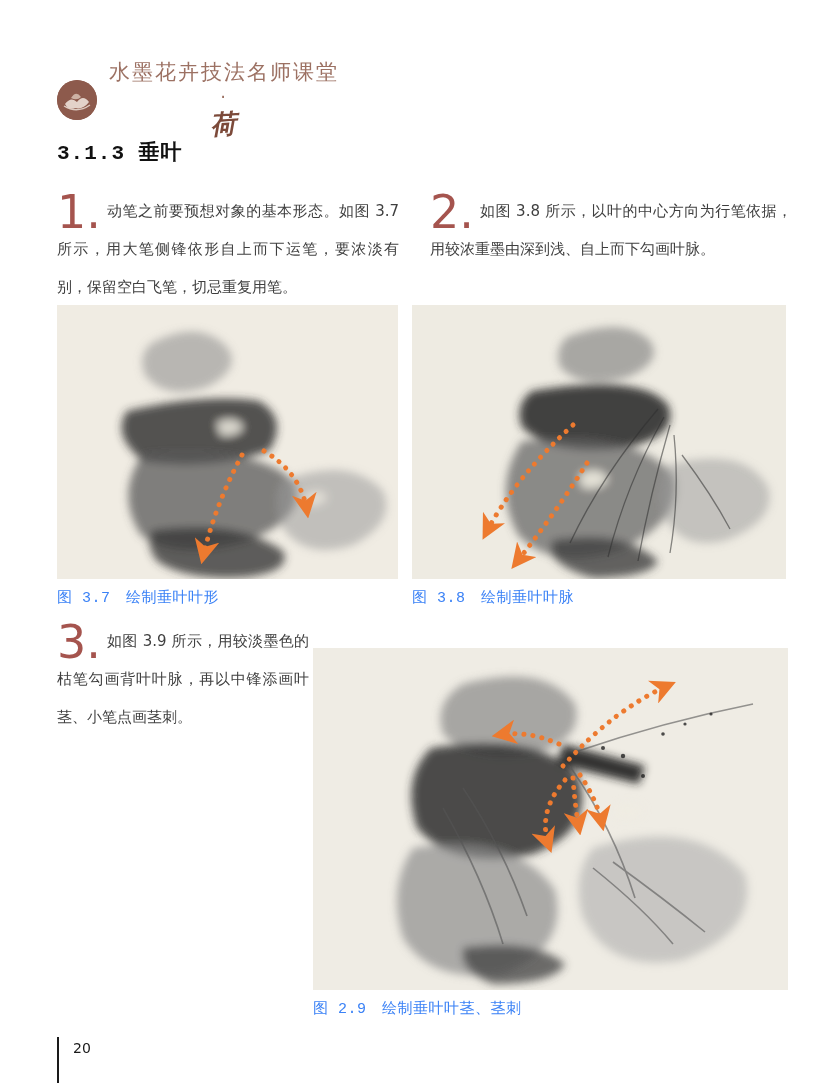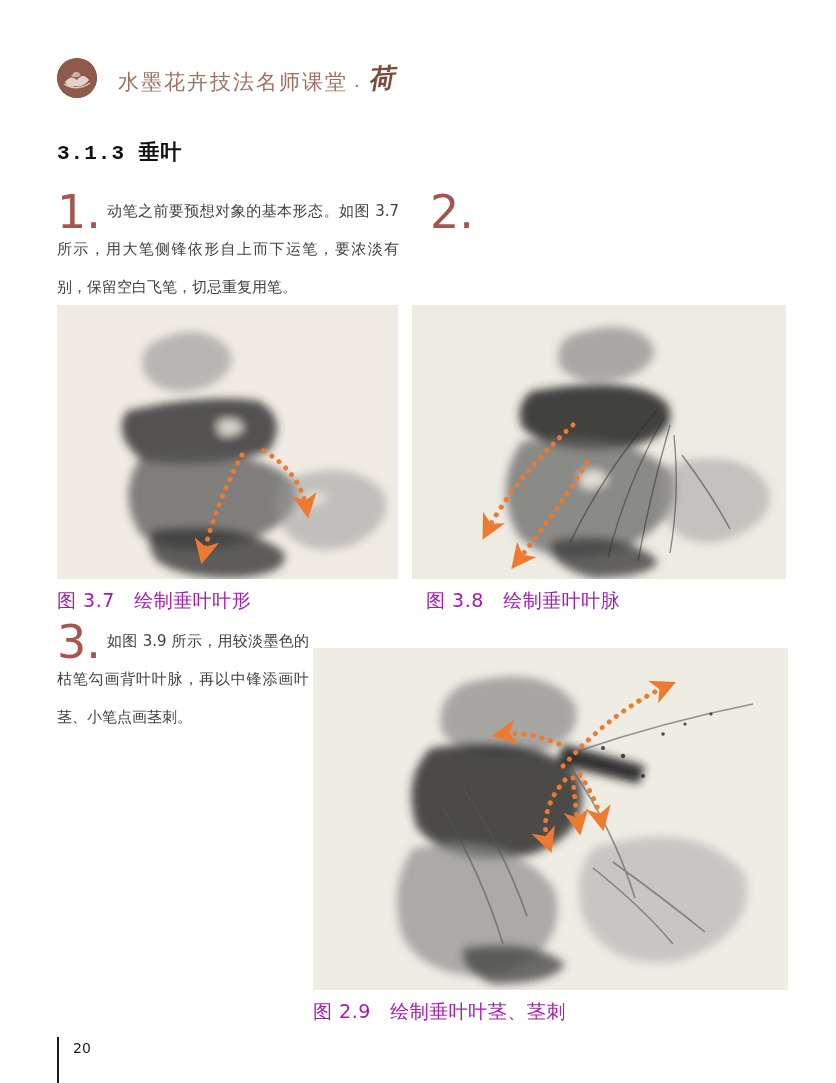--- a/index.html
+++ b/index.html
@@ -9,22 +9,22 @@
     color:#3c3c3c;overflow:hidden;
   }
   
   .header{position:absolute;left:57px;top:58px;display:flex;align-items:center;}
   .seal{
     width:40px;height:40px;border-radius:50%;background:#8d5a4c;
     position:relative;overflow:hidden;flex:0 0 auto;
   }
   .seal svg{position:absolute;left:0;top:0;}
   .header-title{
-    margin-left:21px;font-size:21px;letter-spacing:2px;color:#9c7163;
-    display:flex;align-items:flex-end;
+    margin-left:12px;font-size:21px;letter-spacing:2px;color:#9c7163;
+    display:flex;align-items:center;flex-direction:column;
   }
   .header-sep{margin:0 6px;color:#9c7163;font-size:18px;}
   .header-brand{
     font-family:"DejaVu Serif","Liberation Serif",serif;
     font-style:italic;font-weight:bold;font-size:26px;color:#7c4a3a;
     transform:rotate(-4deg);
   }
   
   .section-heading{
     position:absolute;left:57px;top:138px;
@@ -41,25 +41,26 @@
     font-size:46px;line-height:40px;color:#a5544e;
     font-family:"DejaVu Sans","Liberation Sans",sans-serif;
   }
   
   .figure{position:absolute;background:#f0ece3;overflow:hidden;}
   .fig-37{left:57px;top:305px;width:341px;height:274px;}
   .fig-38{left:412px;top:305px;width:374px;height:274px;background:#eeebe2;}
   .fig-39{left:313px;top:648px;width:475px;height:342px;background:#efece4;}
   .figure svg{display:block;}
   .caption{
-    position:absolute;font-size:19px;color:#a21caf;letter-spacing:0.5px;
+    position:absolute;font-size:15px;color:#3b82f6;letter-spacing:0.5px;
     white-space:pre;
+    font-family:Liberation Mono, monospace;
   }
   .cap-37{left:57px;top:588px;}
-  .cap-38{left:412px;top:588px;margin-left:14px;}
+  .cap-38{left:412px;top:588px;}
   .cap-39{left:313px;top:999px;}
   
   .footer-rule{position:absolute;left:57px;top:1037px;width:2px;height:46px;background:#1a1a1a;}
   .page-number{position:absolute;left:73px;top:1040px;font-size:14px;color:#1a1a1a;}
 </style>
 </head>
 <body>
 
 <div class="header">
   <div class="seal">
@@ -79,20 +80,21 @@
 
 <div class="section-heading">3.1.3 垂叶</div>
 
 <div class="step step-1">
   <span class="step-num">1.</span>
   <span>动笔之前要预想对象的基本形态。如图 3.7 所示，用大笔侧锋依形自上而下运笔，要浓淡有别，保留空白飞笔，切忌重复用笔。</span>
 </div>
 
 <div class="step step-2">
   <span class="step-num">2.</span>
+  <span>如图 3.8 所示，以叶的中心方向为行笔依据，用较浓重墨由深到浅、自上而下勾画叶脉。</span>
 </div>
 
 <div class="figure fig-37">
   <svg width="341" height="274" viewBox="0 0 341 274">
     <defs>
       <filter id="soft37" x="-30%" y="-30%" width="160%" height="160%">
         <feGaussianBlur stdDeviation="4"></feGaussianBlur>
       </filter>
       <marker id="ah37" markerWidth="5" markerHeight="5" refX="3.5" refY="2.5" orient="auto" markerUnits="strokeWidth">
         <path d="M0,0 L5,2.5 L0,5 L1.4,2.5 Z" fill="#ed7a2f"></path>

